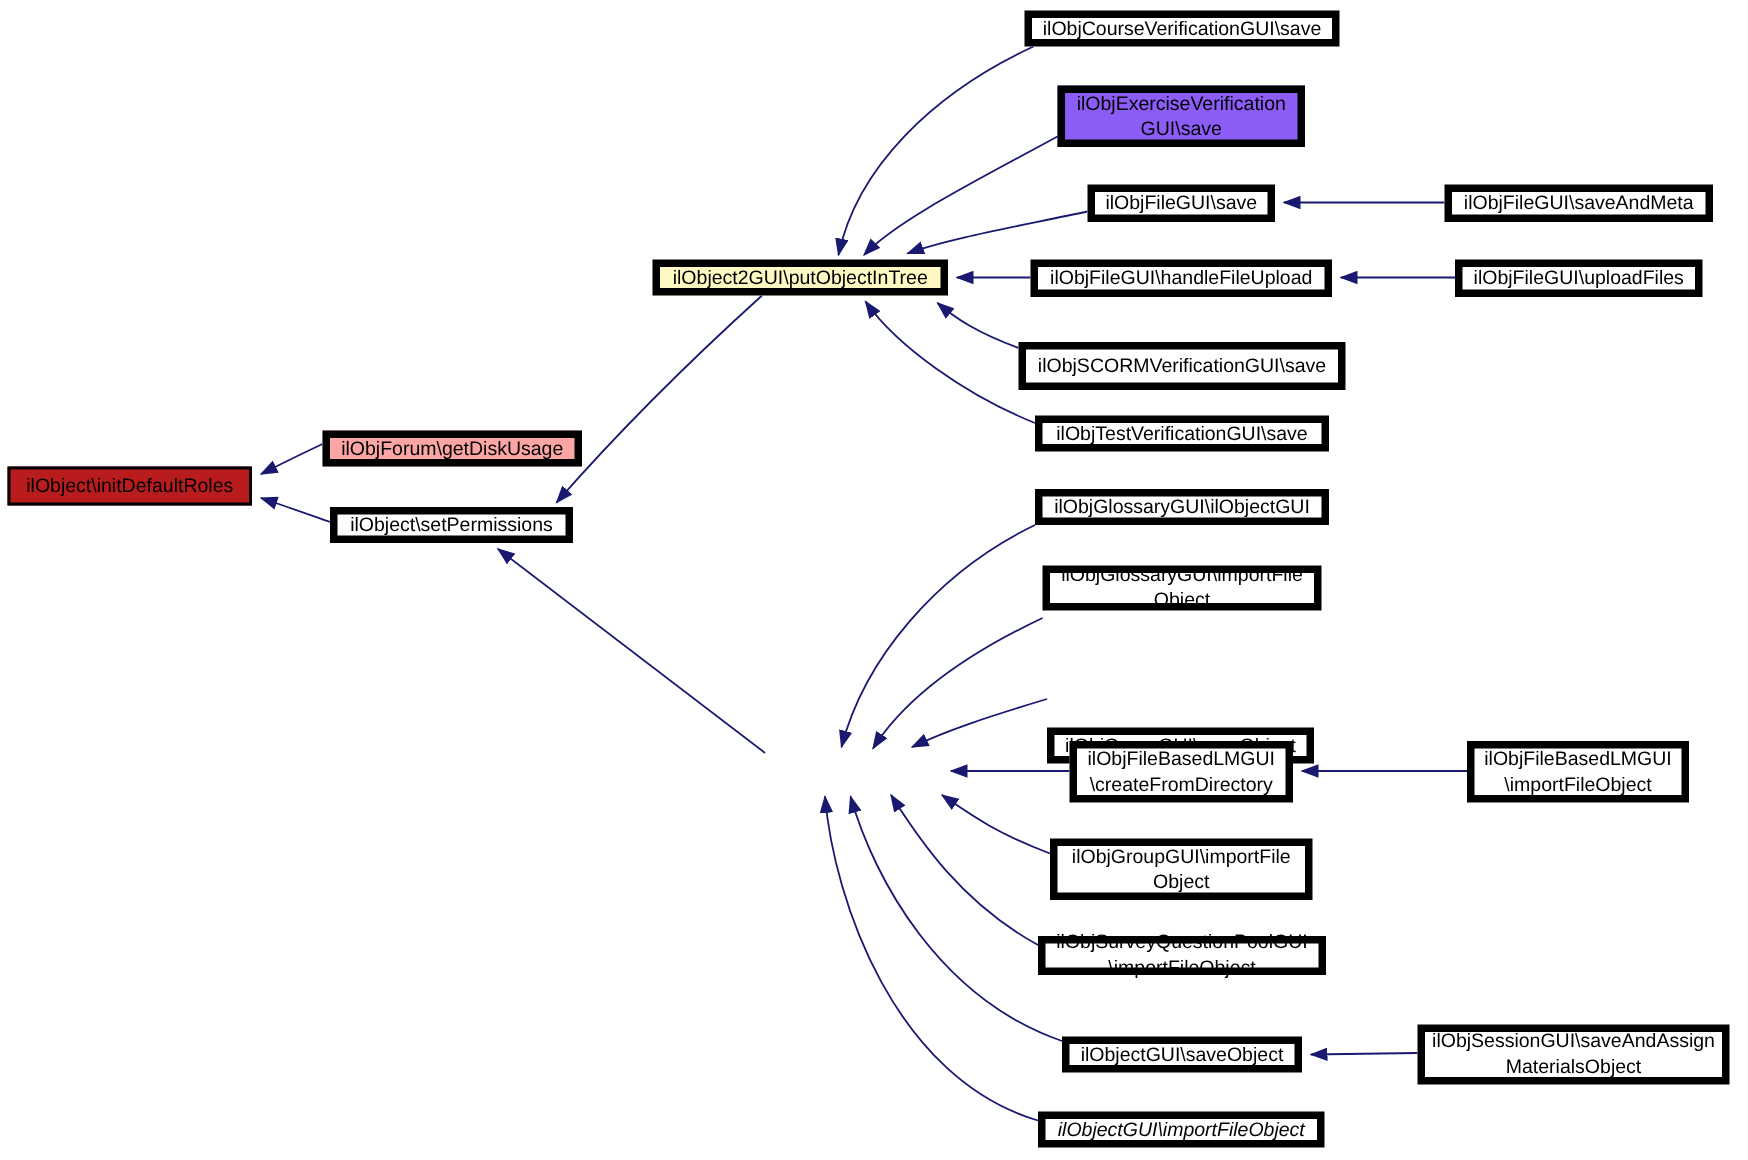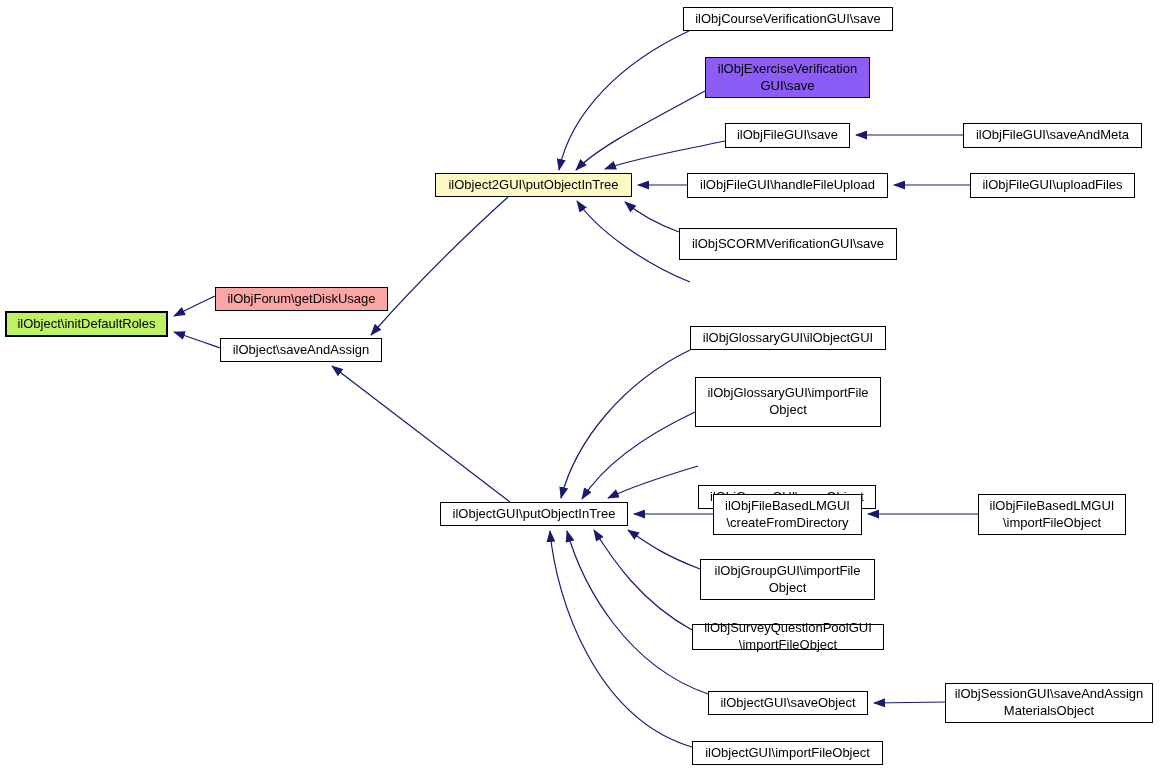--- a/index.html
+++ b/index.html
@@ -23,21 +23,21 @@
     height: 773px;
   }
   #edges path.edge {
     fill: none;
     stroke-width: 1.2px;
   }
   .node {
     position: absolute;
     box-sizing: border-box;
     background: #ffffff;
-    border: 1px solid #000000;
+    border: 5px solid #000000;
     display: flex;
     align-items: center;
     justify-content: center;
     text-align: center;
     font-size: 13px;
     line-height: 1.3;
     color: #000000;
     white-space: pre-line;
     cursor: pointer;
   }
@@ -74,42 +74,42 @@
       <path class="edge" d="M698,466 C658,478 631,487 608,498" stroke="#191970" marker-end="url(#arrowhead)"></path>
       <path class="edge" d="M713,514 L634,514" stroke="#191970" marker-end="url(#arrowhead)"></path>
       <path class="edge" d="M700,569 C663,555 647,543 628,530" stroke="#191970" marker-end="url(#arrowhead)"></path>
       <path class="edge" d="M692,630 C641,602 613,560 594,530" stroke="#191970" marker-end="url(#arrowhead)"></path>
       <path class="edge" d="M708,694 C627,666 583,587 567,531" stroke="#191970" marker-end="url(#arrowhead)"></path>
       <path class="edge" d="M692,747 C597,719 556,601 550,531" stroke="#191970" marker-end="url(#arrowhead)"></path>
       <path class="edge" d="M978,514 L868,514" stroke="#191970" marker-end="url(#arrowhead)"></path>
       <path class="edge" d="M945,702 L874,703" stroke="#191970" marker-end="url(#arrowhead)"></path>
     </svg>
 
-<div class="node highlighted" style="left: 5px; top: 311px; width: 163px; height: 26px; color: rgb(0, 0, 0); border-color: rgb(0, 0, 0); background: #bef264;">ilObject\initDefaultRoles</div>
+<div class="node highlighted" style="left: 5px; top: 311px; width: 163px; height: 26px; color: rgb(0, 0, 0); border-color: rgb(0, 0, 0); background: #b91c1c;">ilObject\initDefaultRoles</div>
     <div class="node" style="left: 215px; top: 287px; width: 173px; height: 24px; color: rgb(0, 0, 0); border-color: rgb(0, 0, 0); background: #fca5a5;">ilObjForum\getDiskUsage</div>
-    <div class="node" style="left: 220px; top: 338px; width: 162px; height: 24px; color: rgb(0, 0, 0); border-color: rgb(0, 0, 0); background: rgb(255, 255, 255);">ilObject\saveAndAssign</div>
+    <div class="node" style="left: 220px; top: 338px; width: 162px; height: 24px; color: rgb(0, 0, 0); border-color: rgb(0, 0, 0); background: rgb(255, 255, 255);">ilObject\setPermissions</div>
     <div class="node" style="left: 435px; top: 173px; width: 197px; height: 24px; color: rgb(0, 0, 0); border-color: rgb(0, 0, 0); background: #fef9c3;">ilObject2GUI\putObjectInTree</div>
     <div class="node" style="left: 683px; top: 7px; width: 210px; height: 24px; color: rgb(0, 0, 0); border-color: rgb(0, 0, 0); background: rgb(255, 255, 255);">ilObjCourseVerificationGUI\save</div>
     <div class="node" style="left: 705px; top: 57px; width: 165px; height: 41px; color: rgb(0, 0, 0); border-color: rgb(0, 0, 0); background: #8b5cf6;">ilObjExerciseVerification
 GUI\save</div>
     <div class="node" style="left: 725px; top: 123px; width: 125px; height: 25px; color: rgb(0, 0, 0); border-color: rgb(0, 0, 0); background: rgb(255, 255, 255);">ilObjFileGUI\save</div>
     <div class="node" style="left: 963px; top: 123px; width: 179px; height: 25px; color: rgb(0, 0, 0); border-color: rgb(0, 0, 0); background: rgb(255, 255, 255);">ilObjFileGUI\saveAndMeta</div>
     <div class="node" style="left: 687px; top: 173px; width: 201px; height: 25px; color: rgb(0, 0, 0); border-color: rgb(0, 0, 0); background: rgb(255, 255, 255);">ilObjFileGUI\handleFileUpload</div>
     <div class="node" style="left: 970px; top: 173px; width: 165px; height: 25px; color: rgb(0, 0, 0); border-color: rgb(0, 0, 0); background: rgb(255, 255, 255);">ilObjFileGUI\uploadFiles</div>
     <div class="node" style="left: 679px; top: 228px; width: 218px; height: 32px; color: rgb(0, 0, 0); border-color: rgb(0, 0, 0); background: rgb(255, 255, 255);">ilObjSCORMVerificationGUI\save</div>
-    <div class="node" style="left: 440px; top: 502px; width: 188px; height: 24px; color: rgb(0, 0, 0); border-color: rgb(0, 0, 0); background: rgb(255, 255, 255);">ilObjectGUI\putObjectInTree</div>
+    <div class="node" style="left: 690px; top: 277px; width: 196px; height: 24px; color: rgb(0, 0, 0); border-color: rgb(0, 0, 0); background: rgb(255, 255, 255);">ilObjTestVerificationGUI\save</div>
     <div class="node" style="left: 690px; top: 326px; width: 196px; height: 24px; color: rgb(0, 0, 0); border-color: rgb(0, 0, 0); background: rgb(255, 255, 255);">ilObjGlossaryGUI\ilObjectGUI</div>
-    <div class="node" style="left: 695px; top: 377px; width: 186px; height: 50px; color: rgb(0, 0, 0); border-color: rgb(0, 0, 0); background: rgb(255, 255, 255);">ilObjGlossaryGUI\importFile
+    <div class="node" style="left: 695px; top: 377px; width: 186px; height: 30px; color: rgb(0, 0, 0); border-color: rgb(0, 0, 0); background: rgb(255, 255, 255);">ilObjGlossaryGUI\importFile
 Object</div>
     <div class="node" style="left: 698px; top: 443px; width: 178px; height: 24px; color: rgb(0, 0, 0); border-color: rgb(0, 0, 0); background: rgb(255, 255, 255); margin-top: 42px;">ilObjGroupGUI\saveObject</div>
     <div class="node" style="left: 713px; top: 494px; width: 149px; height: 41px; color: rgb(0, 0, 0); border-color: rgb(0, 0, 0); background: rgb(255, 255, 255);">ilObjFileBasedLMGUI
 \createFromDirectory</div>
     <div class="node" style="left: 978px; top: 494px; width: 148px; height: 41px; color: rgb(0, 0, 0); border-color: rgb(0, 0, 0); background: rgb(255, 255, 255);">ilObjFileBasedLMGUI
 \importFileObject</div>
     <div class="node" style="left: 700px; top: 559px; width: 175px; height: 41px; color: rgb(0, 0, 0); border-color: rgb(0, 0, 0); background: rgb(255, 255, 255);">ilObjGroupGUI\importFile
 Object</div>
     <div class="node" style="left: 692px; top: 624px; width: 192px; height: 26px; color: rgb(0, 0, 0); border-color: rgb(0, 0, 0); background: rgb(255, 255, 255);">ilObjSurveyQuestionPoolGUI
 \importFileObject</div>
     <div class="node" style="left: 708px; top: 691px; width: 160px; height: 24px; color: rgb(0, 0, 0); border-color: rgb(0, 0, 0); background: rgb(255, 255, 255);">ilObjectGUI\saveObject</div>
     <div class="node" style="left: 945px; top: 683px; width: 208px; height: 40px; color: rgb(0, 0, 0); border-color: rgb(0, 0, 0); background: rgb(255, 255, 255);">ilObjSessionGUI\saveAndAssign
 MaterialsObject</div>
-    <div class="node" style="left: 692px; top: 741px; width: 191px; height: 24px; color: rgb(0, 0, 0); border-color: rgb(0, 0, 0); background: rgb(255, 255, 255);">ilObjectGUI\importFileObject</div>
+    <div class="node" style="left: 692px; top: 741px; width: 191px; height: 24px; color: rgb(0, 0, 0); border-color: rgb(0, 0, 0); background: rgb(255, 255, 255); font-style: italic;">ilObjectGUI\importFileObject</div>
   </div>
 
 </body></html>

